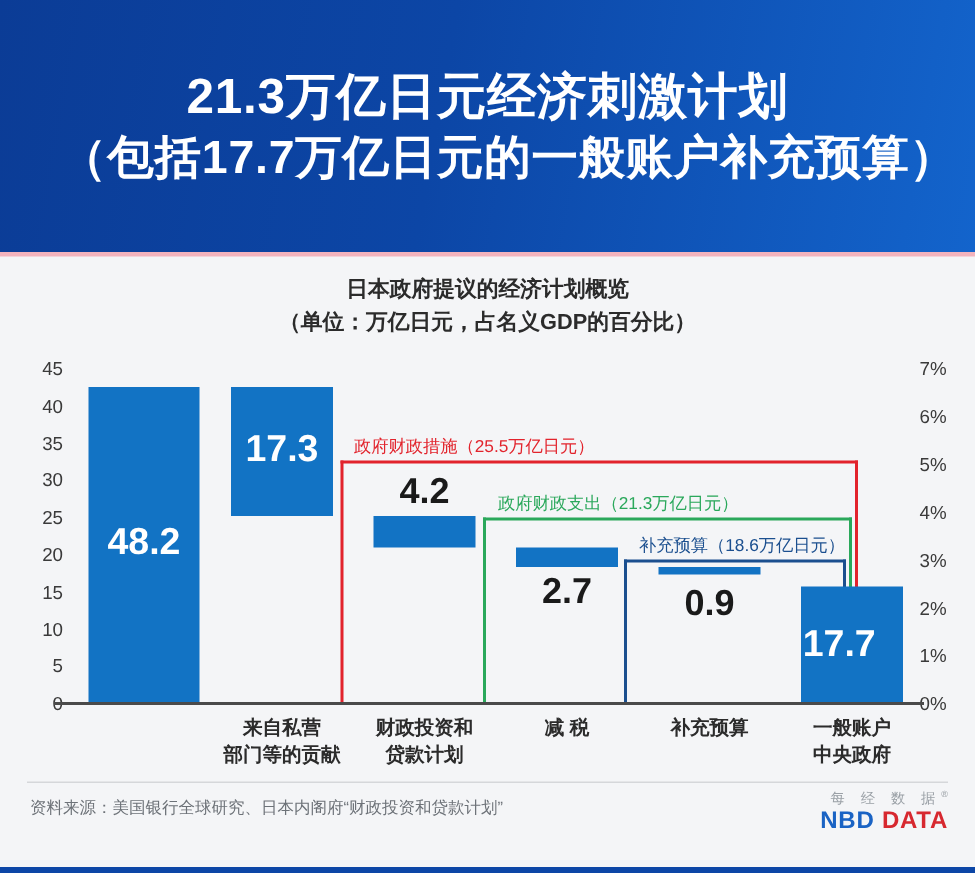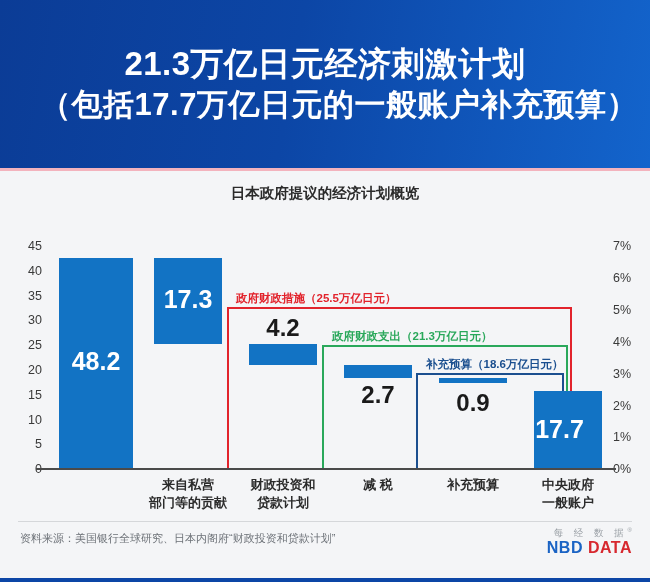--- a/index.html
+++ b/index.html
@@ -95,21 +95,21 @@
   .bar-val.above   { color: #1a1a1a; font-size: 24px; }
 
   
   .bracket {
     position: absolute;
     background: transparent;
   }
   .bracket-label {
     position: absolute;
     font-size: 11.5px;
-    font-weight: bold;
+    font-weight: normal;
     white-space: nowrap;
     line-height: 1;
     background: #f4f5f7;
     padding: 0 3px;
   }
 
   
   .x-labels {
     position: absolute;
     left: 45px; top: 476px;
@@ -174,20 +174,21 @@
 <body>
 
 <div class="header">
   <div class="header-line l1">21.3万亿日元经济刺激计划</div>
   <div class="header-line l2">（包括17.7万亿日元的一般账户补充预算）</div>
 </div>
 <div class="header-rule"></div>
 
 <div class="chart-title">
   <div class="t1">日本政府提议的经济计划概览</div>
+  <div class="t2">（单位：万亿日元，占名义GDP的百分比）</div>
 </div>
 
 <div class="y-axis y-left">
   <span class="y-tick" style="top:-5px">45</span>
   <span class="y-tick" style="top:19.8px">40</span>
   <span class="y-tick" style="top:44.6px">35</span>
   <span class="y-tick" style="top:69.4px">30</span>
   <span class="y-tick" style="top:94.2px">25</span>
   <span class="y-tick" style="top:119px">20</span>
   <span class="y-tick" style="top:143.8px">15</span>
@@ -248,22 +249,22 @@
     <div>减 税</div>
   </div>
   <div class="x-label" style="left:193px; top:0; width:90px;">
     <div>财政投资和</div>
     <div>贷款计划</div>
   </div>
   <div class="x-label" style="left:383px; top:0; width:90px;">
     <div>补充预算</div>
   </div>
   <div class="x-label" style="left:478px; top:0; width:90px;">
+    <div>一般账户</div>
     <div>中央政府</div>
-    <div>一般账户</div>
   </div>
 </div>
 
 <div class="footer-rule"></div>
 <div class="source">资料来源：美国银行全球研究、日本内阁府“财政投资和贷款计划”</div>
 
 <div class="logo">
   <div class="logo-cn"><span>每 经 数 据</span><span class="logo-reg">®</span></div>
   <div class="logo-en"><span class="logo-nbd">NBD</span><span class="logo-data"> DATA</span></div>
 </div>

